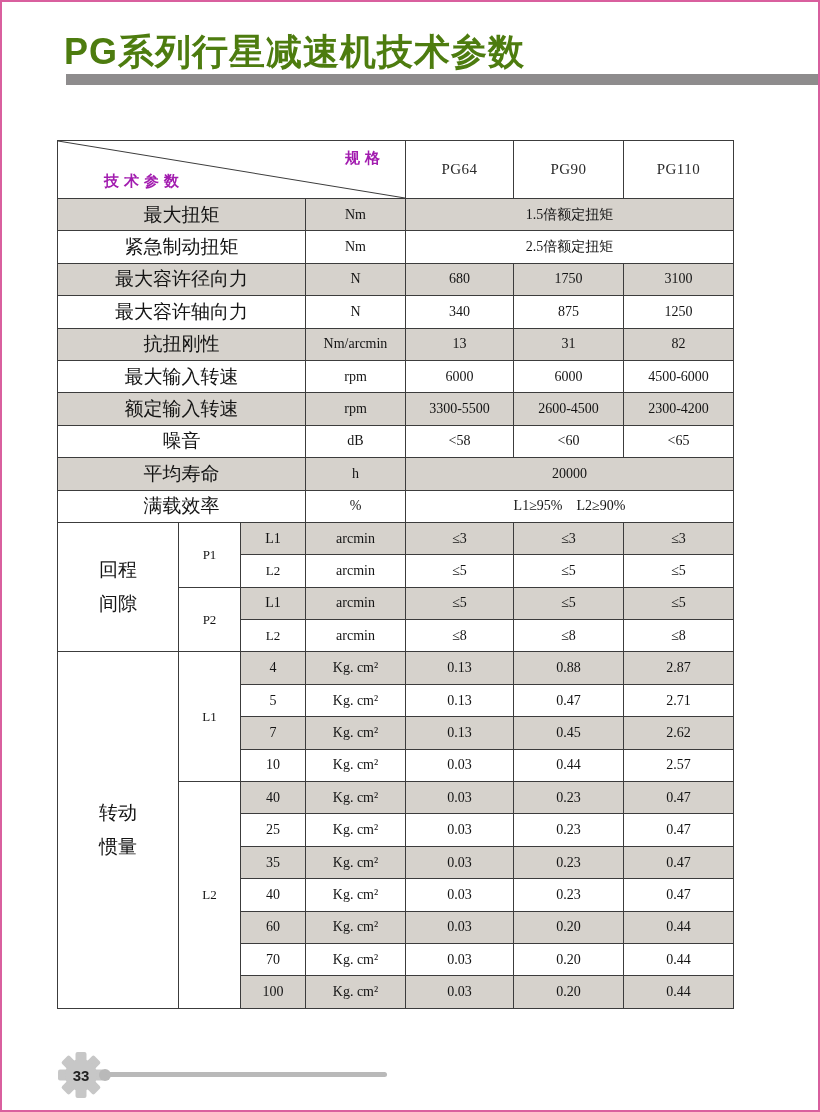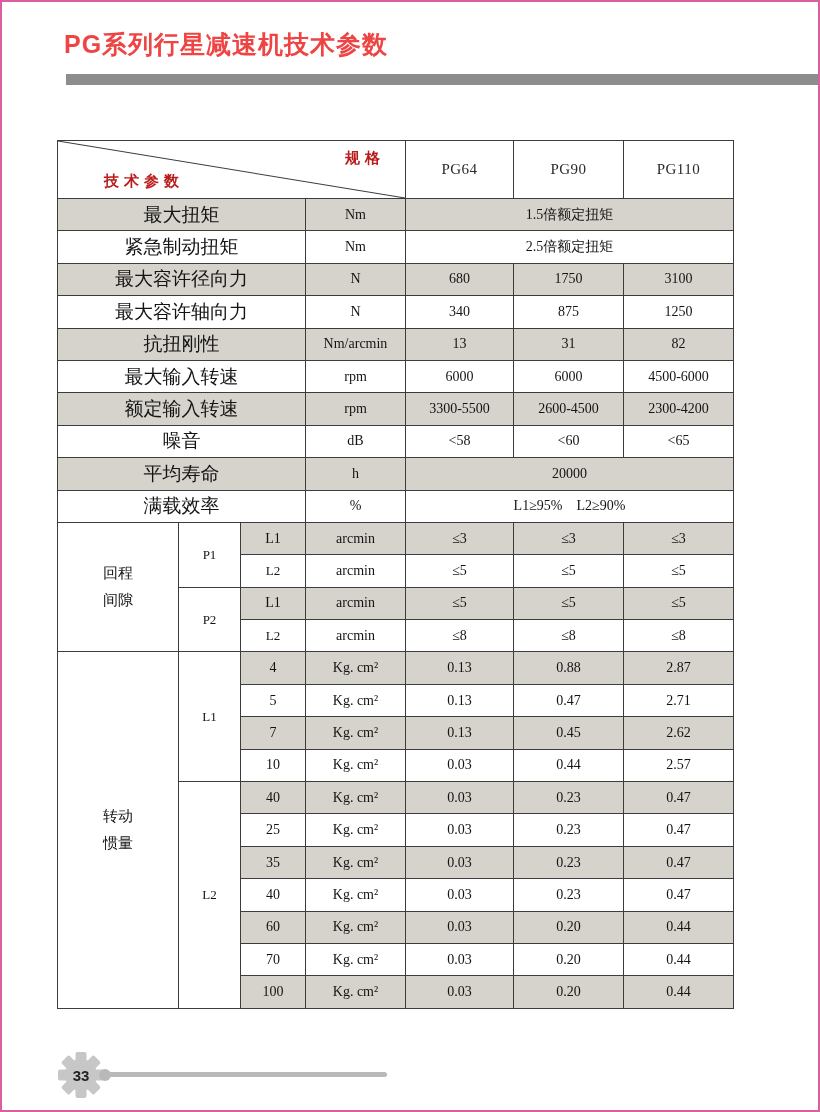--- a/index.html
+++ b/index.html
@@ -5,21 +5,21 @@
   * { margin:0; padding:0; box-sizing:border-box; }
   html,body { background:#ffffff; }
   .page {
     position:relative; width:820px; height:1112px; background:#ffffff;
     border:2px solid #d95f9e; overflow:hidden;
     font-family:"Liberation Serif","DejaVu Serif",serif; color:#141414;
   }
   .title {
     position:absolute; left:62px; top:26px;
     font-family:"Liberation Sans","DejaVu Sans",sans-serif;
-    font-weight:bold; font-size:25px; color:#ef4444; letter-spacing:1px;
+    font-weight:bold; font-size:36px; color:#4d7c0f; letter-spacing:1px;
   }
   .title-bar { position:absolute; left:64px; right:0; top:72px; height:11px; background:#8e8c8d; }
 
   table.ptable {
     position:absolute; left:55px; top:138px; width:676px;
     border-collapse:collapse; table-layout:fixed; text-align:center;
   }
   .ptable td {
     border:1px solid #3c3c3c; padding:0; vertical-align:middle;
     font-size:14px; overflow:hidden;
@@ -29,25 +29,25 @@
   tr.g td, td.g { background:#d6d2cc; }
   td.name { font-size:19px; }
   td.pg-col {
     font-family:Liberation Serif, serif;
     font-size:15px; color:#2b2b2b; letter-spacing:0.5px; background:#fff;
   }
   td.diag { position:relative; background:#fff; }
   td.diag svg { position:absolute; left:0; top:0; width:100%; height:100%; display:block; }
   .diag .lbl {
     position:absolute; font-family:Liberation Serif, serif;
-    font-size:15px; font-weight:bold; color:#b91c1c; letter-spacing:5px; white-space:nowrap;
+    font-size:15px; font-weight:bold; color:#a21caf; letter-spacing:5px; white-space:nowrap;
   }
   .lbl-spec  { right:20px; top:8px; }
   .lbl-param { left:36px; bottom:7px;margin-left:10px; }
-  td.vlabel { white-space:pre-line; line-height:1.8; font-size:15px; background:#fff;text-align:center; }
+  td.vlabel { white-space:pre-line; line-height:1.8; font-size:19px; background:#fff;text-align:center; }
   td.grade, td.level { background:#fff; font-size:13px; }
 
   .footer-gear { position:absolute; left:56px; top:1050px; width:46px; height:46px; }
   .footer-dot  { position:absolute; left:97px; top:1067px; width:12px; height:12px;
                  border-radius:50%; background:#b9b9b9; }
   .footer-line { position:absolute; left:104px; top:1070px; width:281px; height:5px;
                  background:#b9b9b9; border-radius:3px; }
 </style>
 </head>
 <body>

